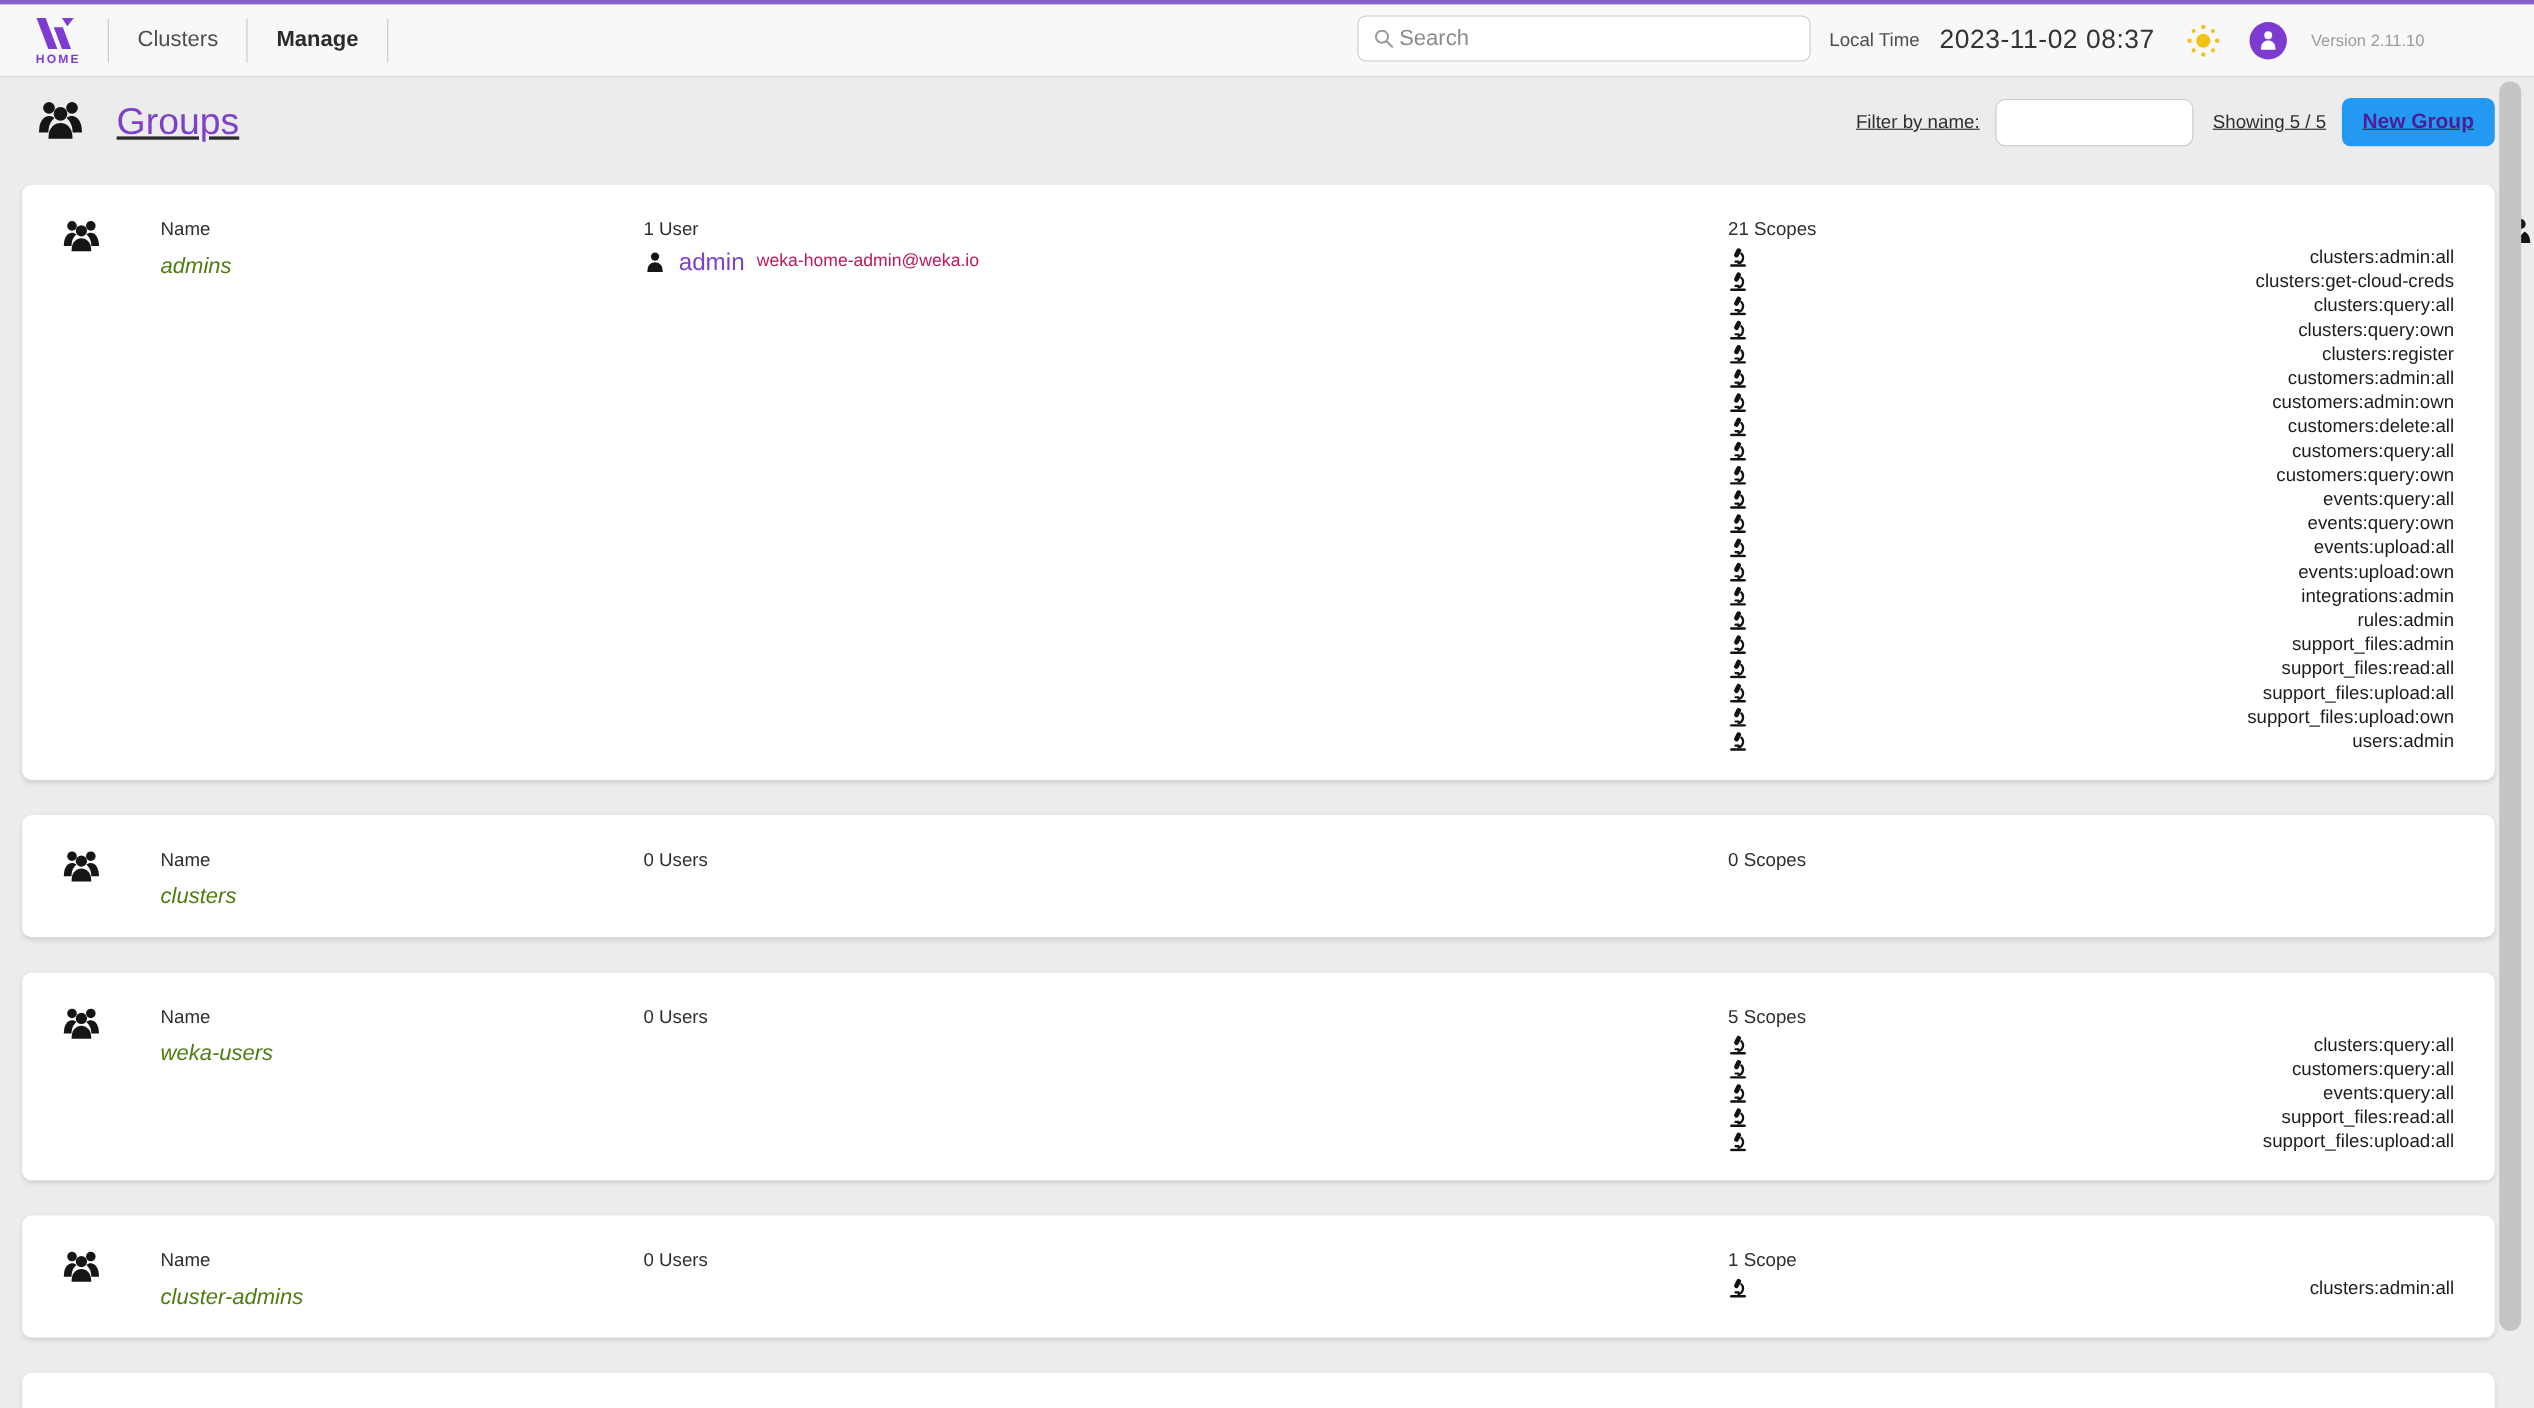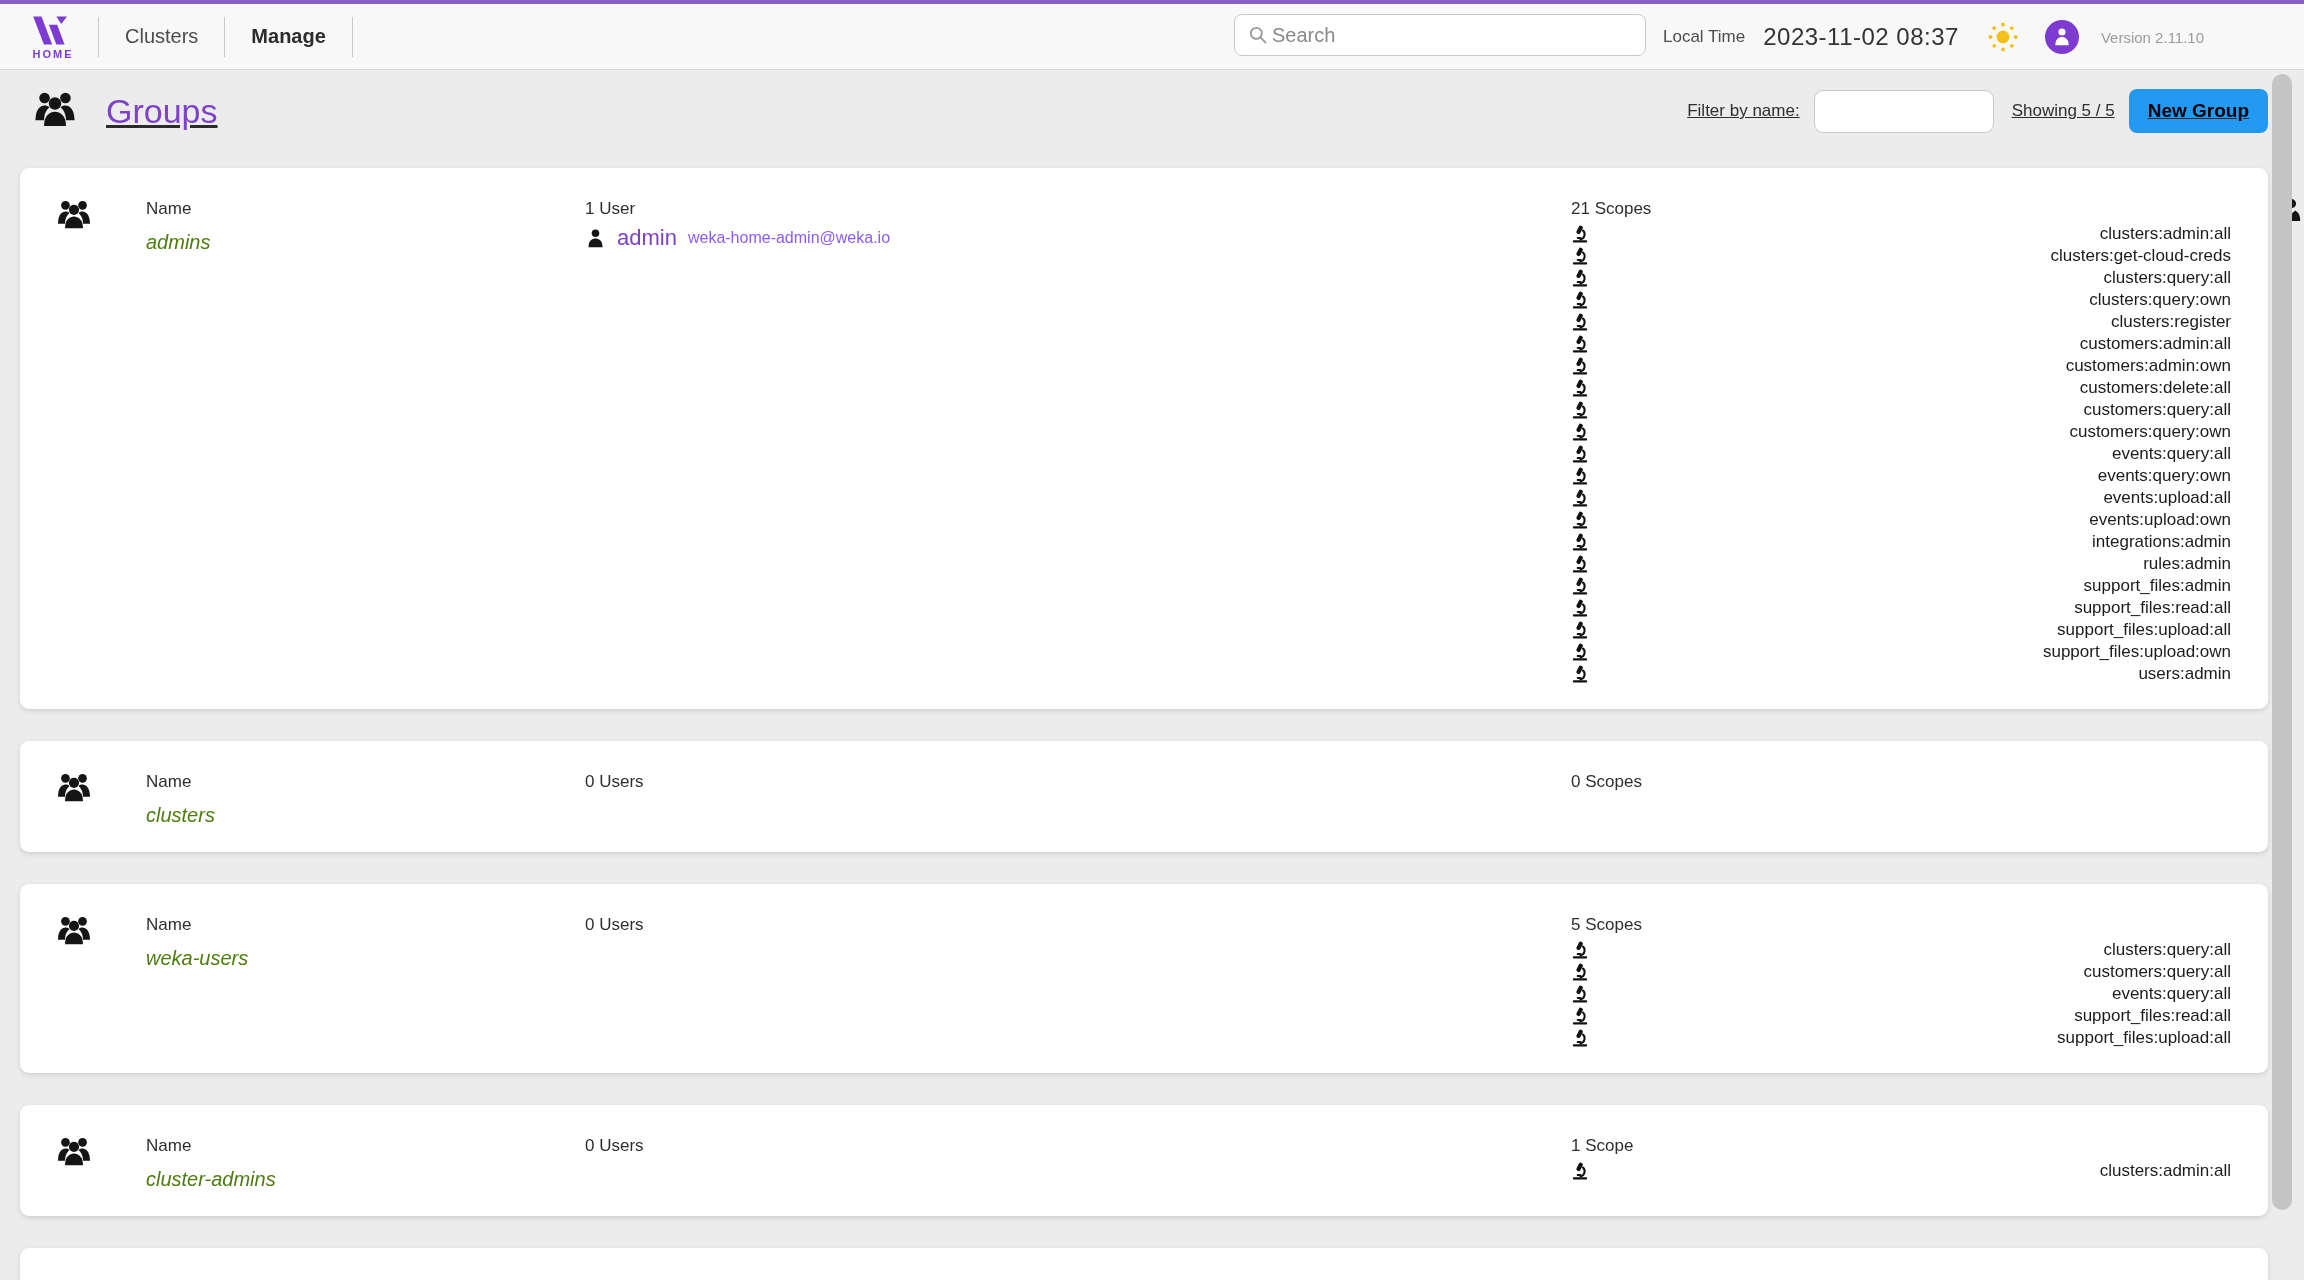--- a/index.html
+++ b/index.html
@@ -48,39 +48,39 @@
   .page-title-wrap { display:flex; align-items:center; gap:26px; }
   .page-title { font-size:34px; color:#7e42c8; }
   .toolbar-right { margin-left:auto; display:flex; align-items:center; }
   .filter-label { font-size:17px; color:#2e2e2e; margin-right:14px; }
   .filter-input {
     width:180px; height:43px; background:#fff; border:1px solid #c9c9c9; border-radius:9px;
     font-size:18px; padding:0 10px; outline:none; font-family:"Liberation Sans", sans-serif;
   }
   .showing { font-size:17px; color:#2e2e2e; margin:0 14px 0 18px; white-space:nowrap; }
   .new-group-btn {
-    height:44px; padding:0 19px; background:#2499f2; color:#000000; border:none; border-radius:8px;
+    height:44px; padding:0 19px; background:#2499f2; color:#4c1d95; border:none; border-radius:8px;
     font-size:19px; font-weight:bold; cursor:pointer; font-family:"Liberation Sans", sans-serif;
     white-space:nowrap;
   }
 
   
   .groups-list { padding:0 36px 0 20px; }
   .card {
     background:#fff; border-radius:9px; box-shadow:0 2px 5px rgba(0,0,0,.12);
     margin-bottom:32px; padding:30px 30px 24px 34px;
     display:grid; grid-template-columns:48px 395px 942px 660px 1fr;
     align-items:start;
     gap:44px;
   }
   .cell-label { font-size:17px; color:#2e2e2e; line-height:21px; margin-bottom:4px; }
   .group-name { font-size:20px; color:#4d7c0f; line-height:26px; margin-top:6px; cursor:pointer; display:inline-block;font-style:italic; }
   .user-row { display:flex; align-items:center; gap:11px; margin-top:6px; }
   .user-name { font-size:22px; color:#7e42c8; cursor:pointer; }
-  .user-email { font-size:16px; color:#8b5cf6; }
+  .user-email { font-size:16px; color:#be185d; }
   .scope-row { display:flex; align-items:center; gap:9px; height:22px;justify-content:space-between; }
   .scope-text { font-size:17px; color:#1c1c1c; line-height:22px; }
   .card-actions { display:flex; justify-content:flex-start; padding-left:4px; }
   .admin-btn { cursor:pointer; }
 
   
   .scrollbar-thumb {
     position:absolute; left:2272px; top:74px; width:20px; height:1136px;
     background:#c5c5c5; border-radius:10px;
   }

